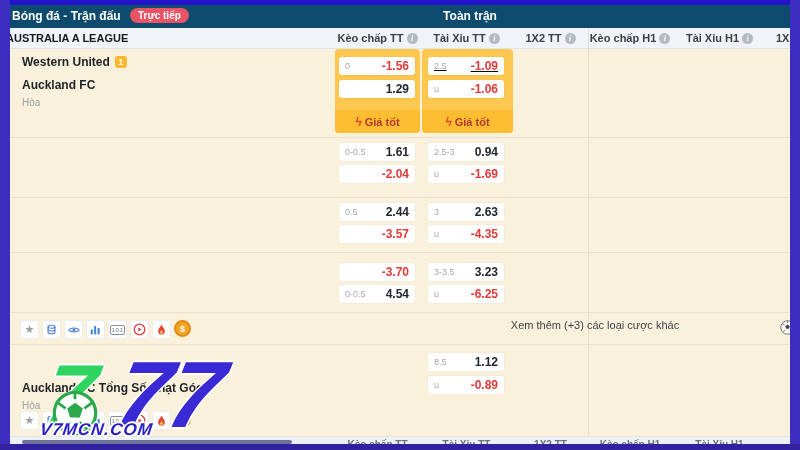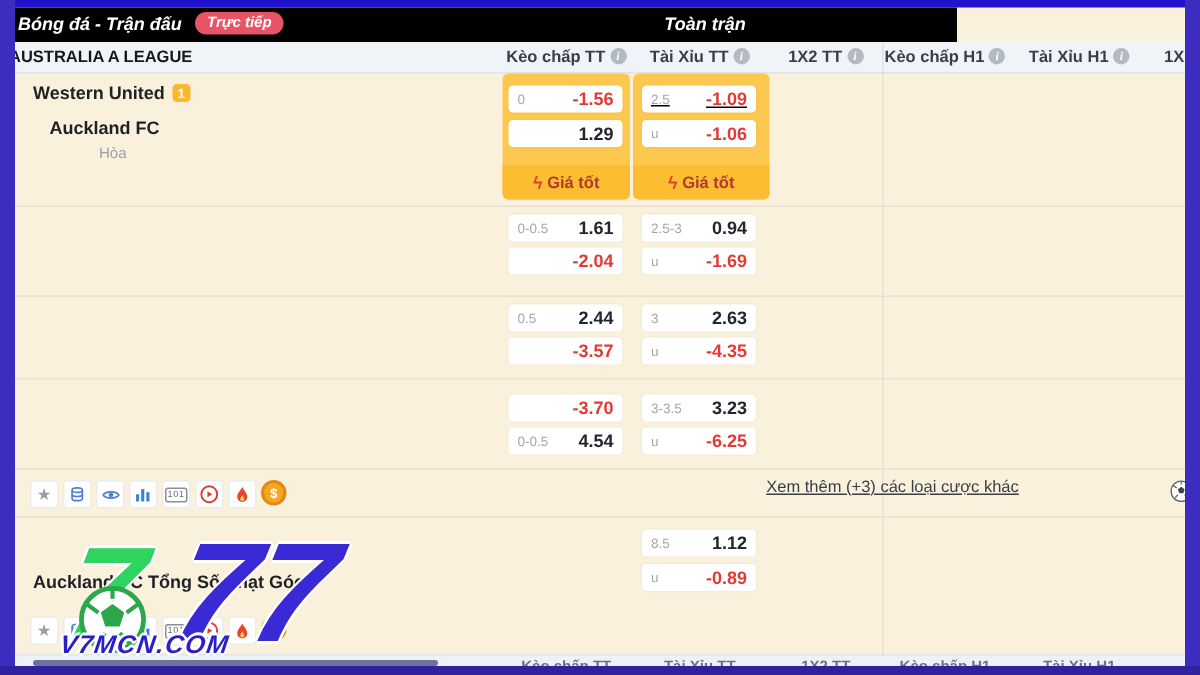--- a/index.html
+++ b/index.html
@@ -5,35 +5,35 @@
   html,body{margin:0;padding:0;background:#ddd;}
   .screen{position:relative;width:800px;height:450px;overflow:hidden;
     font-family:"Liberation Sans","DejaVu Sans",sans-serif;background:#faf1dd;}
   .abs{position:absolute;}
   
   .top-strip{left:0;top:0;width:800px;height:5px;background:#2113cc;z-index:10;}
   .left-border{left:0;top:0;width:10px;height:450px;background:#3d2cc0;z-index:10;}
   .right-border{left:790px;top:0;width:10px;height:450px;background:#3d2cc0;z-index:10;}
   .bottom-bar{left:0;top:444px;width:800px;height:6px;background:#31219e;z-index:11;}
   
-  .title-bar{left:10px;top:5px;width:628px;height:23px;background:#000000;color:#fff;font-style:italic;}
+  .title-bar{left:10px;top:5px;width:780px;height:23px;background:#0c4a6e;color:#fff;}
   .title-text{left:2px;top:4px;font-size:12px;font-weight:bold;white-space:nowrap;}
   .live-badge{left:120px;top:3px;background:#e85465;color:#fff;font-size:10px;font-weight:bold;
     padding:2px 8px;border-radius:9px;}
   .sect-label{top:4px;font-size:12px;font-weight:bold;text-align:center;}
   
   .col-header{left:10px;top:28px;width:780px;height:20px;background:#f0f4f8;border-bottom:1px solid #dfe3e8;}
   .league-name{left:6px;top:32px;font-size:11px;font-weight:bold;color:#15181d;white-space:nowrap;}
   .col-label{top:32px;font-size:11px;font-weight:bold;color:#3a3f46;text-align:center;white-space:nowrap;}
   .info{display:inline-flex;align-items:center;justify-content:center;width:11px;height:11px;
     border-radius:50%;background:#b4bac2;color:#fff;font-size:8px;font-style:italic;
     font-family:"Liberation Serif",serif;vertical-align:1px;margin-left:3px;}
   
   .team{font-size:12px;font-weight:bold;color:#1e2126;white-space:nowrap;}
-  .draw{font-size:10px;color:#9aa0a6;margin-left:44px;}
+  .draw{font-size:10px;color:#9aa0a6;}
   .rank-badge{display:inline-block;background:#fcb82c;color:#fff;font-size:9px;font-weight:bold;
     width:12px;height:12px;line-height:12px;text-align:center;border-radius:3px;margin-left:5px;vertical-align:1px;}
   
   .hi-block{top:49px;height:84px;background:#fdc84f;border-radius:4px;}
   .gia-tot{position:absolute;left:0;right:0;bottom:0;height:23px;background:#fcbd32;
     border-radius:0 0 4px 4px;display:flex;align-items:center;justify-content:center;
     font-size:11px;font-weight:bold;color:#b03a2e;}
   .bolt{color:#e0442a;font-weight:bold;margin-right:3px;font-size:12px;}
   .cell{position:absolute;width:76px;height:18px;background:#fff;border-radius:3px;
     display:flex;align-items:center;justify-content:space-between;padding:0 6px;box-sizing:border-box;
@@ -46,21 +46,21 @@
   .vline{position:absolute;left:588px;top:28px;height:408px;width:1px;background:rgba(0,0,0,0.07);}
   
   .icobox{position:absolute;width:17px;height:17px;background:#fff;border:1px solid #ececec;
     border-radius:3px;display:flex;align-items:center;justify-content:center;}
   .star-glyph{color:#9aa0a6;font-size:11px;}
   .stats-glyph{border:1px solid #8a8f96;border-radius:2px;color:#6a6f76;font-size:6px;
     padding:1px 1px;line-height:6px;letter-spacing:0.5px;}
   .coin{position:absolute;width:17px;height:17px;border-radius:50%;background:#f5a623;
     border:2px solid #e08a12;box-sizing:border-box;color:#fff;font-size:9px;font-weight:bold;
     display:flex;align-items:center;justify-content:center;}
-  .more-bets{top:319px;left:420px;width:350px;text-align:center;font-size:11px;color:#3a3f46;cursor:pointer;text-decoration:underline;}
+  .more-bets{top:319px;left:420px;width:350px;text-align:center;font-size:11px;color:#3a3f46;cursor:pointer;}
   
   .bottom-header{left:10px;top:436px;width:780px;height:14px;background:#eef2f7;border-top:1px solid #e0e4e9;}
   .bh-label{top:439px;font-size:10px;font-weight:bold;color:#6b727c;text-align:center;white-space:nowrap;}
   .bh-smudge{left:22px;top:440px;width:270px;height:4px;background:#2a2e6e;opacity:0.65;border-radius:2px;}
   
   .wm{z-index:5;pointer-events:none;}
   .wm-seven{font-style:italic;font-weight:bold;line-height:1;
     text-shadow:2px 0 #fff,-2px 0 #fff,0 2px #fff,0 -2px #fff;}
   .wm-site{font-style:italic;font-weight:bold;font-size:17px;letter-spacing:1px;color:#2b20c8;
     transform:skewX(-8deg);text-shadow:2px 0 #fff,-2px 0 #fff,0 2px #fff,0 -2px #fff,1px 1px #fff,-1px -1px #fff;}
@@ -81,21 +81,21 @@
   <span class="abs col-label" style="left:335px;width:85px;"><span>Kèo chấp TT</span><span class="info">i</span></span>
   <span class="abs col-label" style="left:420px;width:93px;"><span>Tài Xỉu TT</span><span class="info">i</span></span>
   <span class="abs col-label" style="left:513px;width:75px;"><span>1X2 TT</span><span class="info">i</span></span>
   <span class="abs col-label" style="left:588px;width:84px;"><span>Kèo chấp H1</span><span class="info">i</span></span>
   <span class="abs col-label" style="left:672px;width:95px;"><span>Tài Xỉu H1</span><span class="info">i</span></span>
   <span class="abs col-label" style="left:776px;width:30px;text-align:left;">1X</span>
 
   <div class="vline"></div>
 
   <span class="abs team" style="left:22px;top:55px;"><span>Western United</span><span class="rank-badge">1</span></span>
-  <span class="abs team" style="left:22px;top:78px;margin-left:11px;">Auckland FC</span>
+  <span class="abs team" style="left:22px;top:78px;">Auckland FC</span>
   <span class="abs draw" style="left:22px;top:97px;">Hòa</span>
 
   <div class="abs hi-block" style="left:335px;width:85px;">
     <div class="gia-tot">
         <span class="bolt">ϟ</span>
         <span>Giá tốt</span>
       </div>
   </div>
   <div class="abs hi-block" style="left:422px;width:91px;">
     <div class="gia-tot">

